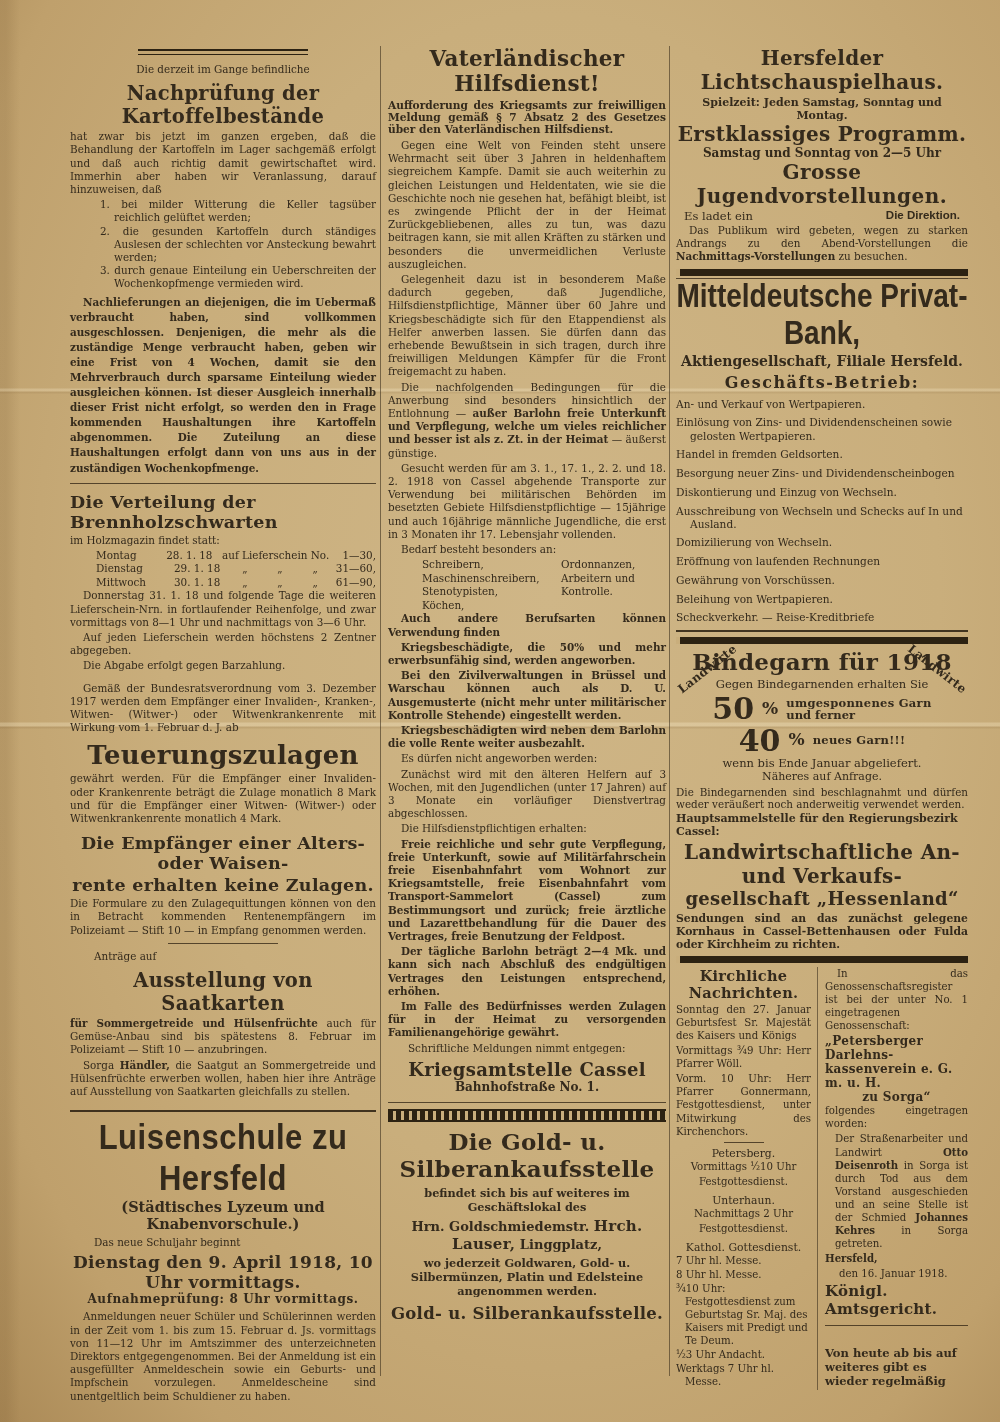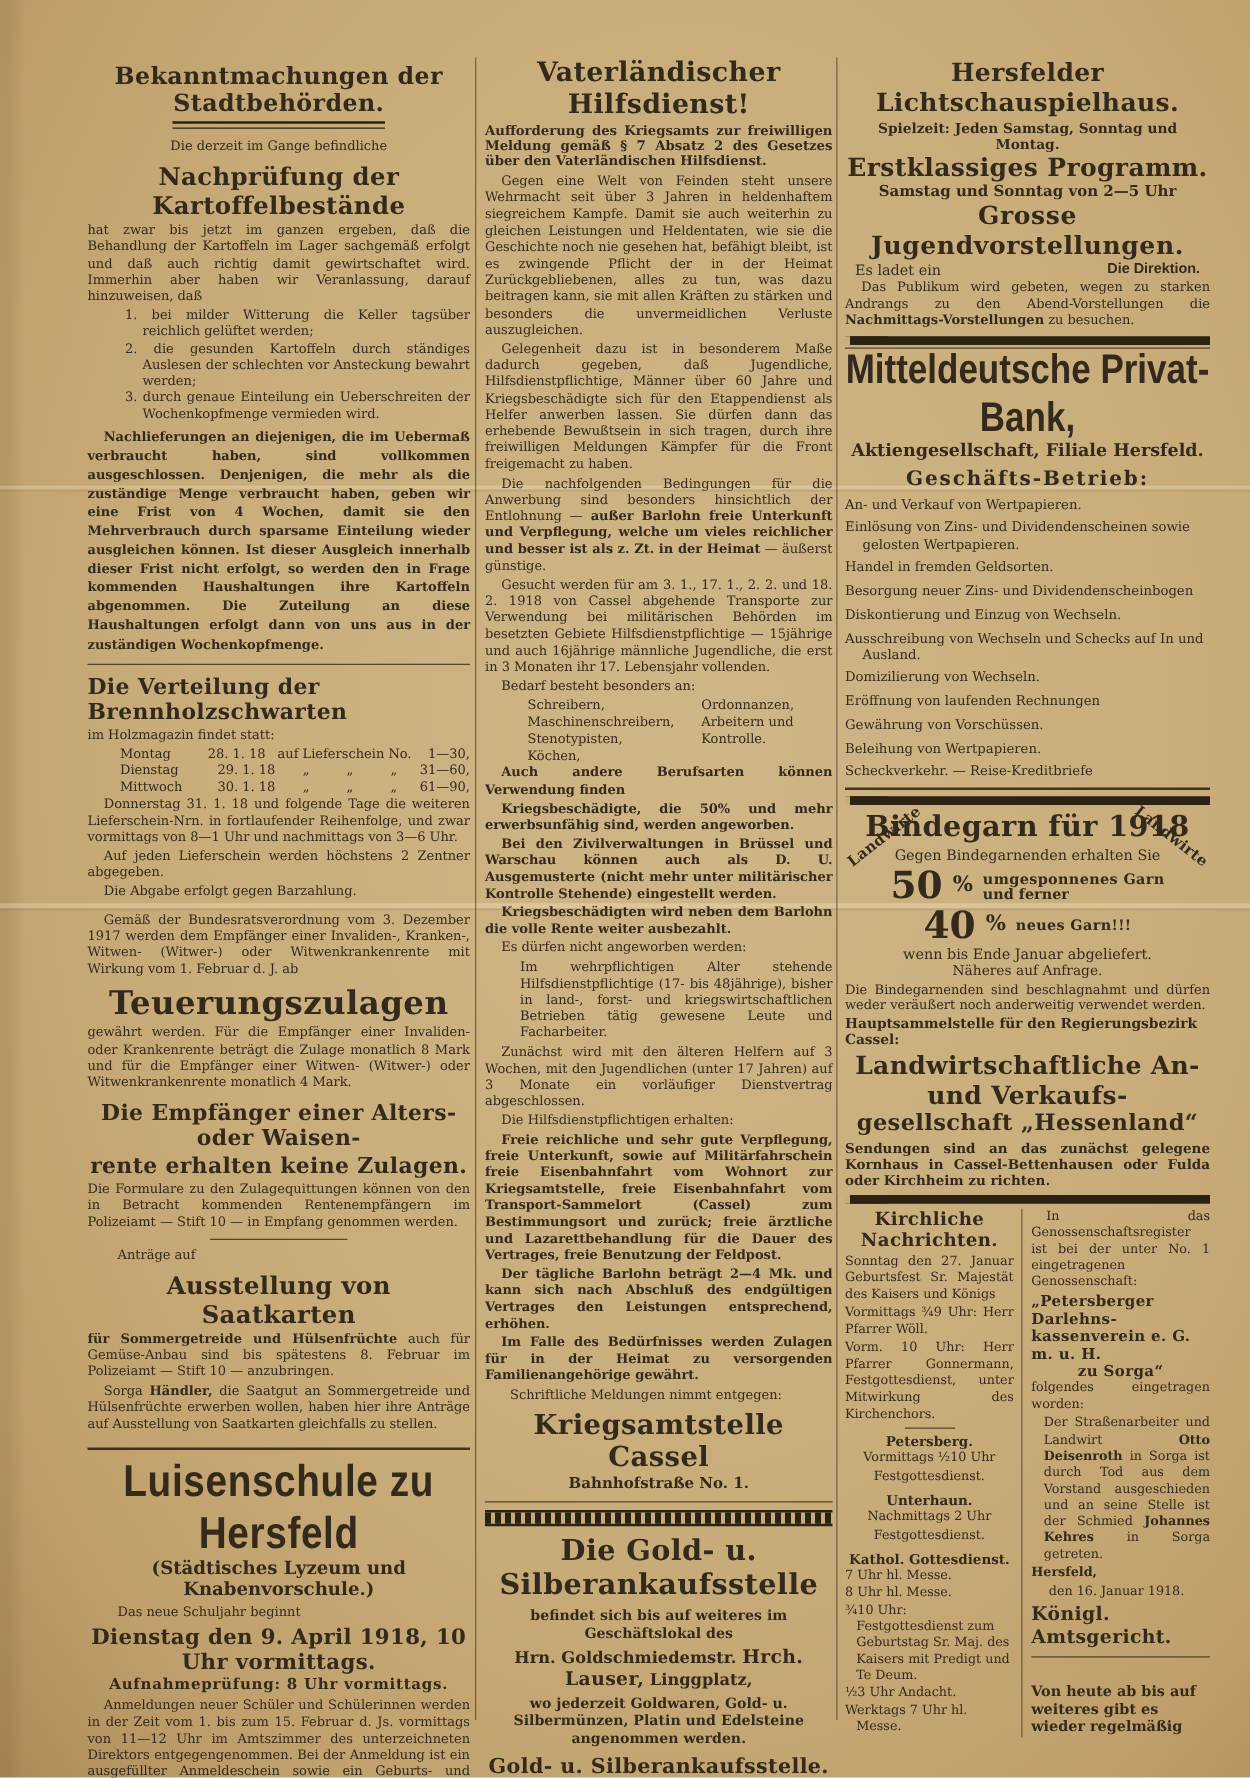--- a/index.html
+++ b/index.html
@@ -54,21 +54,21 @@
 
   .luisen-title{font-size:31px;letter-spacing:.5px;text-align:center;font-weight:bold;transform:scaleY(1.15);margin:10px 0 4px;}
   .luisen-sub{font-size:14.5px;text-align:center;font-weight:bold;}
   .luisen-date{font-size:17px;text-align:center;font-weight:bold;margin-top:3px;}
   .luisen-exam{font-size:12px;text-align:center;font-weight:bold;letter-spacing:.6px;}
 
   .hd-title{font-size:21.5px;text-align:center;margin-bottom:3px;}
   .hd-sub{font-size:10.6px;font-weight:bold;text-align:justify;}
   .bedarf{display:flex;font-size:10.4px;line-height:1.3;}
   .bedarf .bcol{width:50%;padding-left:34px;box-sizing:border-box;}
-  .kriegsamt{font-size:22px;text-align:center;margin-top:4px;}
+  .kriegsamt{font-size:18px;text-align:center;margin-top:4px;}
   .kriegsamt-addr{font-size:12px;font-weight:bold;text-align:center;}
 
   .checker{height:9px;border-top:2px solid #2c2212;border-bottom:2px solid #2c2212;
     background:repeating-linear-gradient(90deg,#2c2212 0 5px,transparent 5px 8px);margin:6px 0;}
   .gold-title{font-size:23px;text-align:center;margin:6px 0 4px;}
   .gold-line{font-size:11.3px;font-weight:bold;text-align:center;margin-bottom:3px;}
   .gold-name{font-size:13px;}
   .gold-footer{font-size:16.5px;text-align:center;margin-top:6px;}
 
   .kino-title{font-size:20px;text-align:center;}
@@ -103,34 +103,33 @@
   .bind-org{font-size:20px;text-align:center;margin-top:2px;}
   .bind-org3{font-size:18px;text-align:center;}
   .bind-foot{font-size:10.8px;font-weight:bold;text-align:justify;margin-top:3px;}
 
   .subcols{display:flex;margin-top:4px;}
   .sub-l{width:142px;padding-right:6px;box-sizing:border-box;border-right:1px solid rgba(48,36,20,.55);}
   .sub-r{width:150px;padding-left:7px;box-sizing:border-box;}
   .kirche-title{font-size:14.5px;text-align:center;margin-bottom:2px;}
   .sub-body{font-size:10.2px;line-height:1.28;text-align:justify;}
   .sub-ctr{text-align:center;}
-  .sub-h{font-size:10.8px;font-weight:bold;text-align:center;margin-top:6px;}
+  .sub-h{font-size:10.8px;font-weight:normal;text-align:center;margin-top:6px;}
   .kathol-list div{margin-bottom:1px;padding-left:9px;text-indent:-9px;text-align:left;}
   .quark{text-align:center;margin-top:20px;}
   .quark-p{font-size:11.5px;font-weight:bold;text-align:left;}
 </style>
 </head>
 <body>
 
 <div class="page">
   <div class="vrule vr1"></div>
   <div class="vrule vr2"></div>
 
   <div class="col col-left">
-    <div class="bl masthead">Bekanntmachungen der Stadtbehörden.</div>
     <div class="dblrule"></div>
     <p class="body ctr">Die derzeit im Gange befindliche</p>
     <div class="bl h-art">Nachprüfung der Kartoffelbestände</div>
     <p class="body">hat zwar bis jetzt im ganzen ergeben, daß die Behandlung der Kartoffeln im Lager sachgemäß erfolgt und daß auch richtig damit gewirtschaftet wird. Immerhin aber haben wir Veranlassung, darauf hinzuweisen, daß</p>
     <div class="body" style="padding-left:30px;">
         <div style="padding-left:14px;text-indent:-14px;">1. bei milder Witterung die Keller tagsüber reichlich gelüftet werden;</div>
         <div style="padding-left:14px;text-indent:-14px;">2. die gesunden Kartoffeln durch ständiges Auslesen der schlechten vor Ansteckung bewahrt werden;</div>
         <div style="padding-left:14px;text-indent:-14px;">3. durch genaue Einteilung ein Ueberschreiten der Wochenkopfmenge vermieden wird.</div>
       </div>
     <p class="body b ind" style="margin-top:4px;line-height:1.45;">Nachlieferungen an diejenigen, die im Uebermaß verbraucht haben, sind vollkommen ausgeschlossen. Denjenigen, die mehr als die zuständige Menge verbraucht haben, geben wir eine Frist von 4 Wochen, damit sie den Mehrverbrauch durch sparsame Einteilung wieder ausgleichen können. Ist dieser Ausgleich innerhalb dieser Frist nicht erfolgt, so werden den in Frage kommenden Haushaltungen ihre Kartoffeln abgenommen. Die Zuteilung an diese Haushaltungen erfolgt dann von uns aus in der zuständigen Wochenkopfmenge.</p>
@@ -207,21 +206,20 @@
           <div>Ordonnanzen,</div>
           <div>Arbeitern und</div>
           <div>Kontrolle.</div>
         </div>
     </div>
     <p class="body b ind">Auch andere Berufsarten können Verwendung finden</p>
     <p class="body b ind">Kriegsbeschädigte, die 50% und mehr erwerbsunfähig sind, werden angeworben.</p>
     <p class="body b ind">Bei den Zivilverwaltungen in Brüssel und Warschau können auch als D. U. Ausgemusterte (nicht mehr unter militärischer Kontrolle Stehende) eingestellt werden.</p>
     <p class="body b ind">Kriegsbeschädigten wird neben dem Barlohn die volle Rente weiter ausbezahlt.</p>
     <p class="body ind">Es dürfen nicht angeworben werden:</p>
-    <p class="body" style="padding-left:28px;">Im wehrpflichtigen Alter stehende Hilfsdienstpflichtige (17- bis 48jährige), bisher in land-, forst- und kriegswirtschaftlichen Betrieben tätig gewesene Leute und Facharbeiter.</p>
     <p class="body ind">Zunächst wird mit den älteren Helfern auf 3 Wochen, mit den Jugendlichen (unter 17 Jahren) auf 3 Monate ein vorläufiger Dienstvertrag abgeschlossen.</p>
     <p class="body ind">Die Hilfsdienstpflichtigen erhalten:</p>
     <p class="body b ind">Freie reichliche und sehr gute Verpflegung, freie Unterkunft, sowie auf Militärfahrschein freie Eisenbahnfahrt vom Wohnort zur Kriegsamtstelle, freie Eisenbahnfahrt vom Transport-Sammelort (Cassel) zum Bestimmungsort und zurück; freie ärztliche und Lazarettbehandlung für die Dauer des Vertrages, freie Benutzung der Feldpost.</p>
     <p class="body b ind">Der tägliche Barlohn beträgt 2—4 Mk. und kann sich nach Abschluß des endgültigen Vertrages den Leistungen entsprechend, erhöhen.</p>
     <p class="body b ind">Im Falle des Bedürfnisses werden Zulagen für in der Heimat zu versorgenden Familienangehörige gewährt.</p>
     <p class="body" style="padding-left:20px;">Schriftliche Meldungen nimmt entgegen:</p>
     <div class="bl kriegsamt">Kriegsamtstelle Cassel</div>
     <div class="kriegsamt-addr">Bahnhofstraße No. 1.</div>
     <hr class="rule" style="margin:8px 0 3px;">
     <div class="checker"></div>

